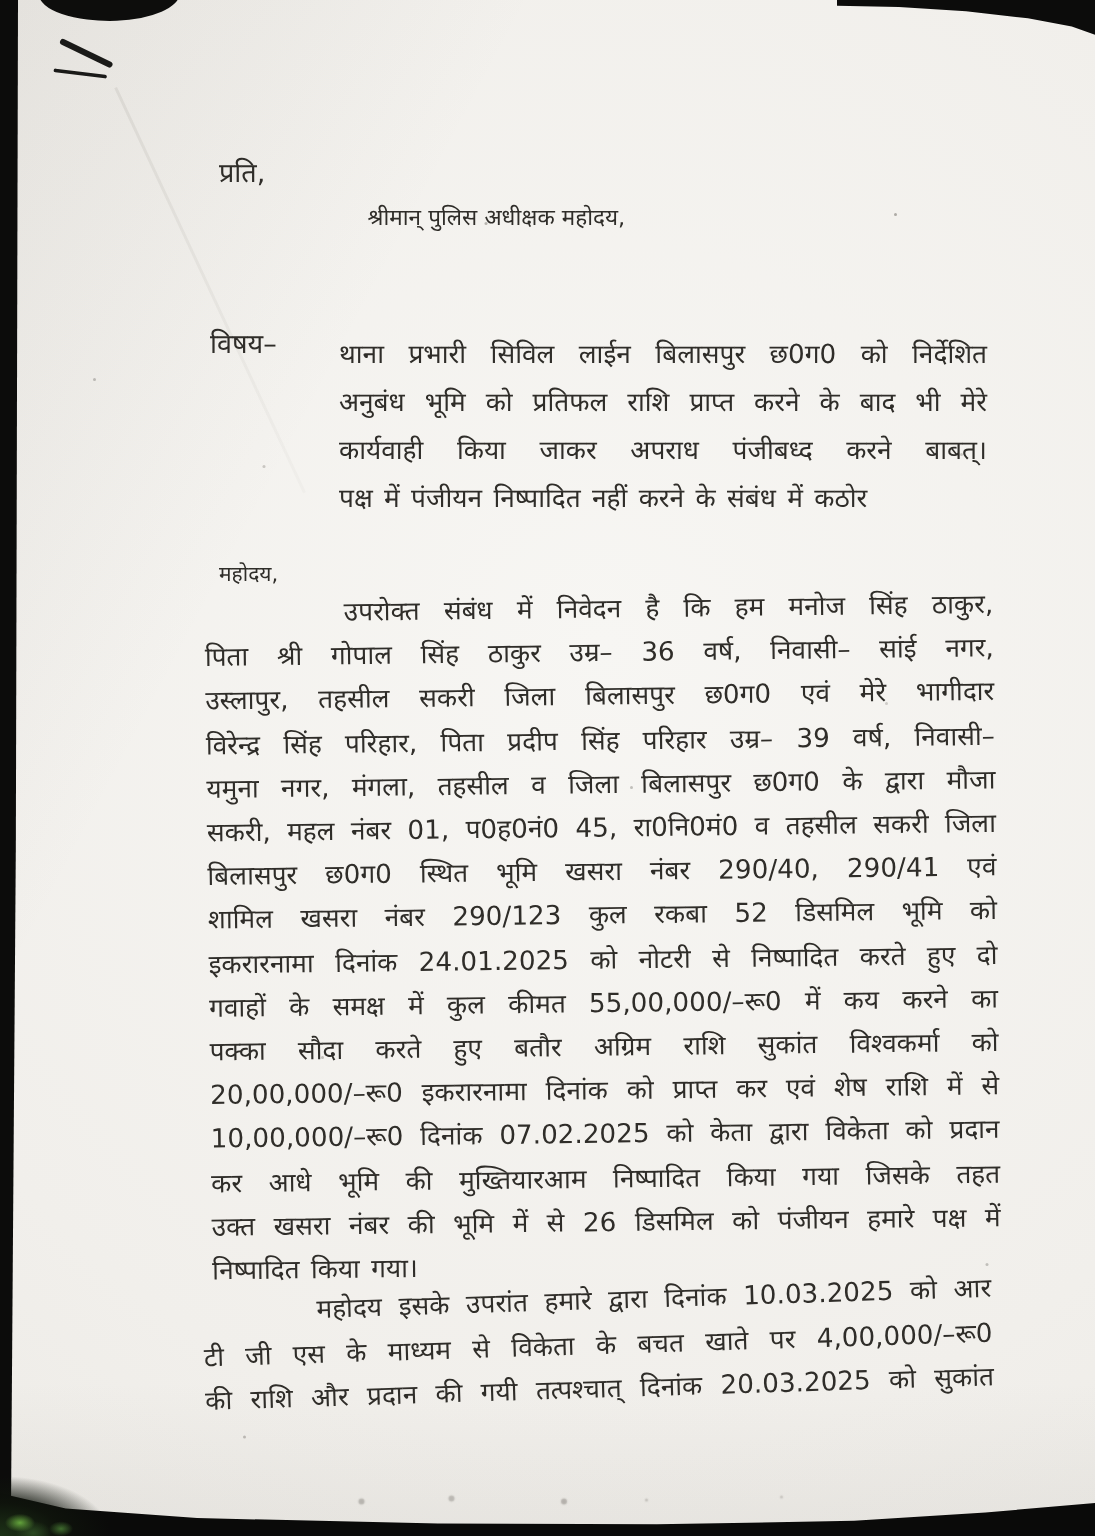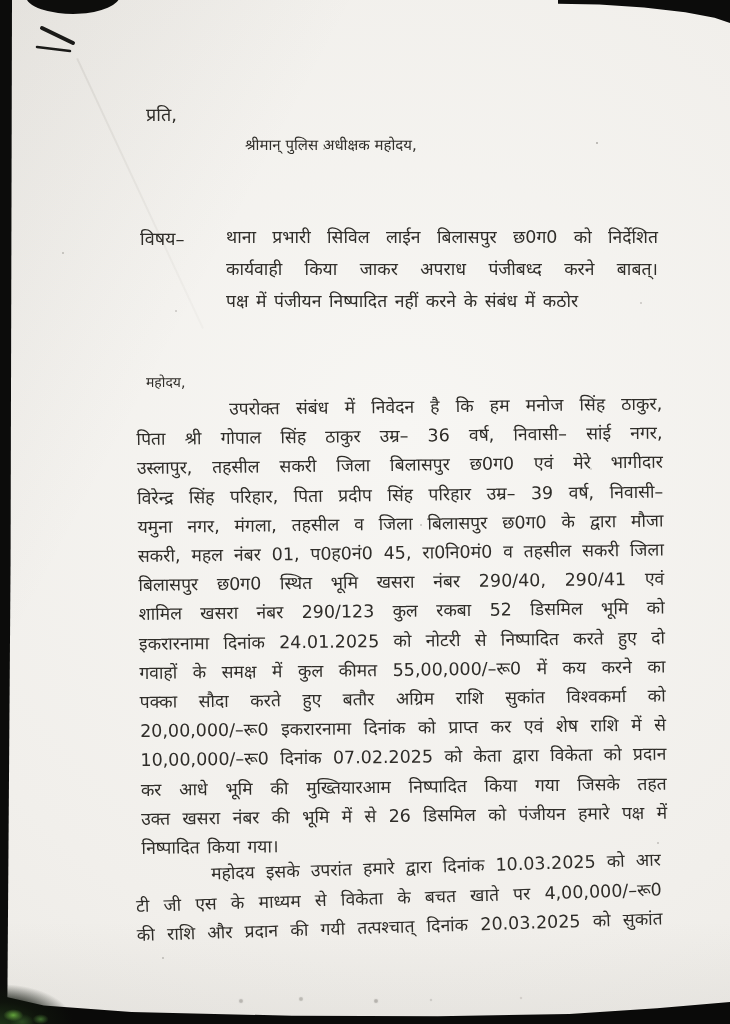--- a/index.html
+++ b/index.html
@@ -84,21 +84,21 @@
       300px 998px 1px 1px rgba(70,66,58,0.28),
       375px 1000px 1px 1px rgba(70,66,58,0.32),
       430px 999px 1px 0 rgba(70,66,58,0.25),
       520px 997px 1px 0 rgba(70,66,58,0.22);
   }
 
   
   .txt{position:absolute;color:#2f2d29;z-index:6;}
   .salutation{left:146px;top:102px;font-size:18px;}
   .recipient{left:245px;top:128px;width:300px;line-height:34px;font-size:15px;}
-  .subject-label{left:140px;top:226px;font-size:18px;}
+  .subject-label{left:140px;top:216px;font-size:18px;}
   .subject-text{left:226px;top:221px;width:432px;font-size:17.5px;line-height:32px;}
   .greeting{left:146px;top:372px;font-size:14px;}
   .para1{left:136px;top:396px;width:526px;font-size:17.5px;line-height:29.2px;
          transform:rotate(-0.7deg);transform-origin:0 0;}
   .para2{left:136px;top:862px;width:526px;font-size:17.5px;line-height:29.6px;
          transform:rotate(-1.8deg);transform-origin:0 50%;}
 
   .tline{text-align:justify;text-align-last:justify;word-spacing:2px;}
   .block[data-justify-last="false"] .tline:last-child{text-align-last:left;}
   .para1 .tline:first-child{padding-left:93px;}
@@ -126,20 +126,21 @@
 
   <div class="txt salutation">प्रति,</div>
 
   <div class="txt recipient">
     <div>श्रीमान् पुलिस अधीक्षक महोदय,</div>
   </div>
 
   <div class="txt subject-label">विषय–</div>
   <div class="txt subject-text block" data-justify-last="false">
       <div class="tline">थाना प्रभारी सिविल लाईन बिलासपुर छ0ग0 को निर्देशित</div>
+      <div class="tline">अनुबंध भूमि को प्रतिफल राशि प्राप्त करने के बाद भी मेरे</div>
       <div class="tline">कार्यवाही किया जाकर अपराध पंजीबध्द करने बाबत्।</div>
       <div class="tline">पक्ष में पंजीयन निष्पादित नहीं करने के संबंध में कठोर</div>
     </div>
 
   <div class="txt greeting">महोदय,</div>
 
   <div class="txt para1 block" data-justify-last="false">
       <div class="tline">उपरोक्त संबंध में निवेदन है कि हम मनोज सिंह ठाकुर,</div>
       <div class="tline">पिता श्री गोपाल सिंह ठाकुर उम्र– 36 वर्ष, निवासी– सांई नगर,</div>
       <div class="tline">उस्लापुर, तहसील सकरी जिला बिलासपुर छ0ग0 एवं मेरे भागीदार</div>

